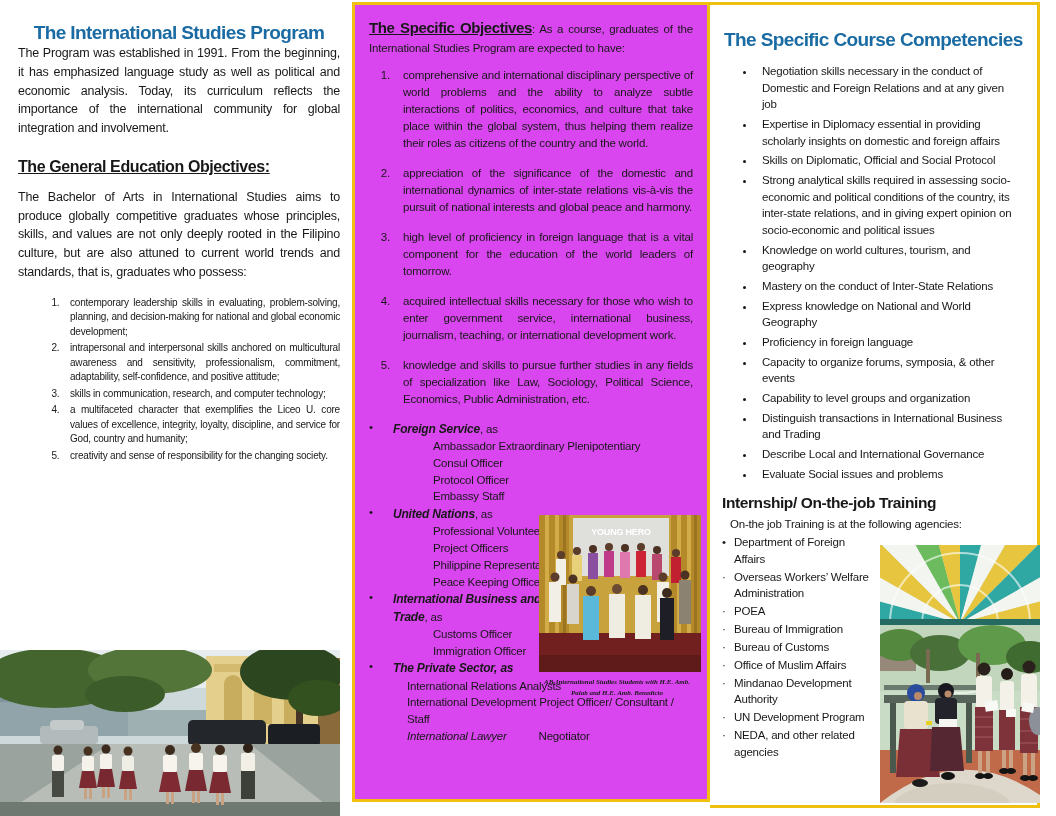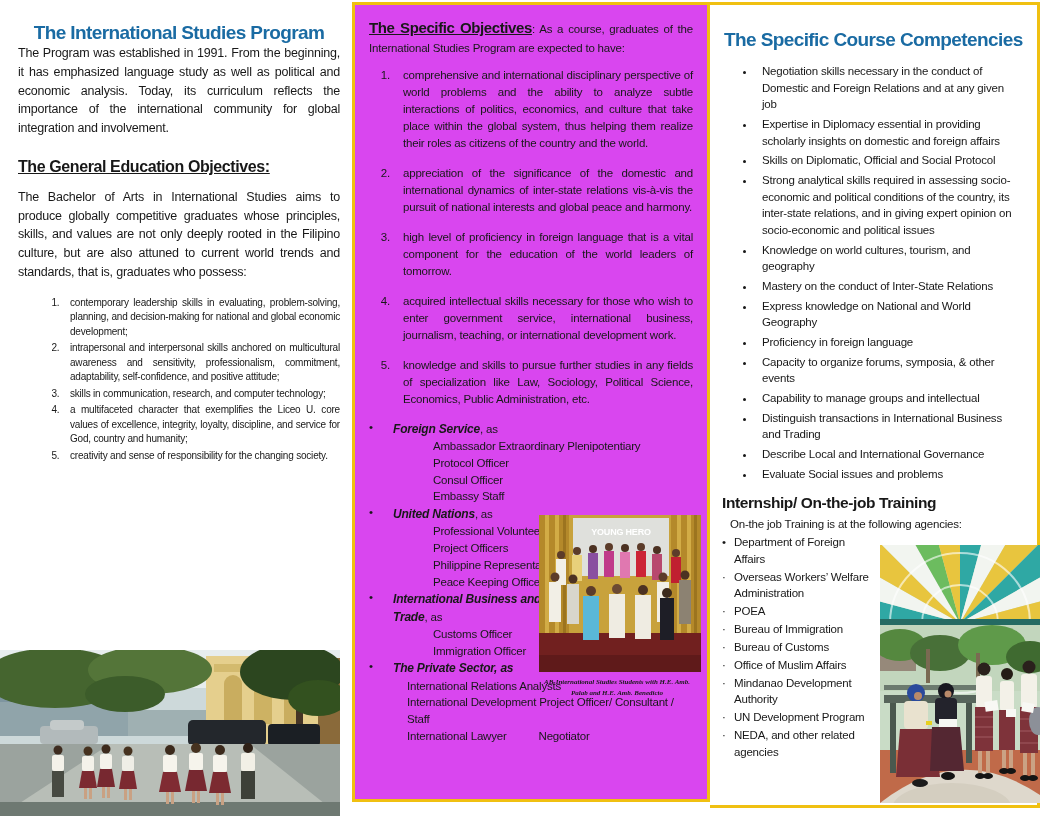--- a/index.html
+++ b/index.html
@@ -43,21 +43,21 @@
   .career-groups { margin-top:2px; font-size:11.5px; }
   .cg { display:flex; margin-bottom:1px; }
   .cg-bullet { width:24px; flex:none; }
   .cg-bullet::before { content:"\2022"; }
   .cg-head { line-height:1.45; }
   .cg-name { font-weight:bold; font-style:italic; font-size:12px; }
   .cg-roles { margin-left:40px; line-height:1.45; }
   .cg-roles.tight { margin-left:14px; }
   .cg-body.narrow { max-width:150px; }
   .pv-row { display:flex; }
-  .pv-row .role:first-child { width:46%; flex:none; }
+  .pv-row .role:first-child { width:46%; flex:none;font-style:italic; }
 
   .group-photo-wrap { position:absolute; left:184px; top:510px; width:156px; margin:0; }
   .group-photo { display:block; width:162px; height:157px; }
   .photo-caption {
     font-family:"Liberation Serif", serif; font-style:italic; font-weight:bold;
     font-size:7px; line-height:1.6; text-align:center; margin-top:5px; letter-spacing:0;
   }
 
   
   .panel-right {
@@ -198,22 +198,22 @@
   </ol>
 
 
   <div class="career-groups">
     <div class="cg">
       <span class="cg-bullet"></span>
       <div class="cg-body">
         <div class="cg-head"><span class="cg-name">Foreign Service</span><span>, as</span></div>
         <div class="cg-roles">
           <div class="role">Ambassador Extraordinary Plenipotentiary</div>
+          <div class="role">Consul Officer</div>
           <div class="role">Protocol Officer</div>
-          <div class="role">Consul Officer</div>
           <div class="role">Embassy Staff</div>
         </div>
       </div>
     </div>
     <div class="cg">
       <span class="cg-bullet"></span>
       <div class="cg-body">
         <div class="cg-head"><span class="cg-name">United Nations</span><span>, as</span></div>
         <div class="cg-roles">
           <div class="role">Professional Volunteer</div>
@@ -314,21 +314,21 @@
   <ul class="bullets">
     <li>Negotiation skills necessary in the conduct of Domestic and Foreign Relations and at any given job</li>
     <li>Expertise in Diplomacy essential in providing scholarly insights on domestic and foreign affairs</li>
     <li>Skills on Diplomatic, Official and Social Protocol</li>
     <li>Strong analytical skills required in assessing socio-economic and political conditions of the country, its inter-state relations, and in giving expert opinion on socio-economic and political issues</li>
     <li>Knowledge on world cultures, tourism, and geography</li>
     <li>Mastery on the conduct of Inter-State Relations</li>
     <li>Express knowledge on National and World Geography</li>
     <li>Proficiency in foreign language</li>
     <li>Capacity to organize forums, symposia, &amp; other events</li>
-    <li>Capability to manage groups and intellectual</li>
+    <li>Capability to level groups and organization</li>
     <li>Distinguish transactions in International Business and Trading</li>
     <li>Describe Local and International Governance</li>
     <li>Evaluate Social issues and problems</li>
   </ul>
   <h2 class="intern-heading">Internship/ On-the-job Training</h2>
   <p class="intern-intro">On-the job Training is at the following agencies:</p>
   <div class="agency-list">
     <div class="agency">
         <span class="a-dot">•</span>
         <span class="a-text">Department of Foreign Affairs</span>

